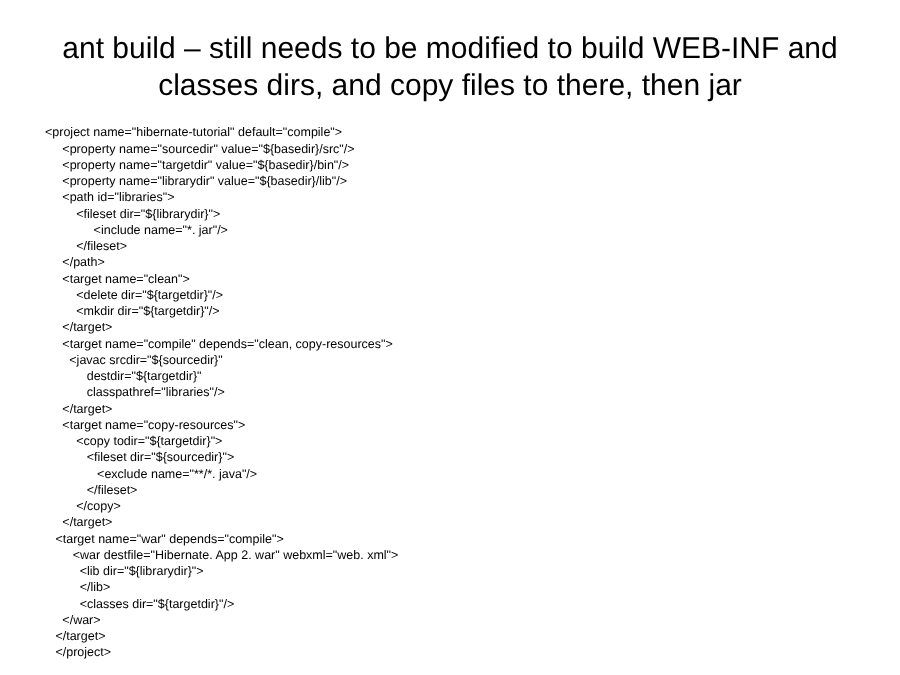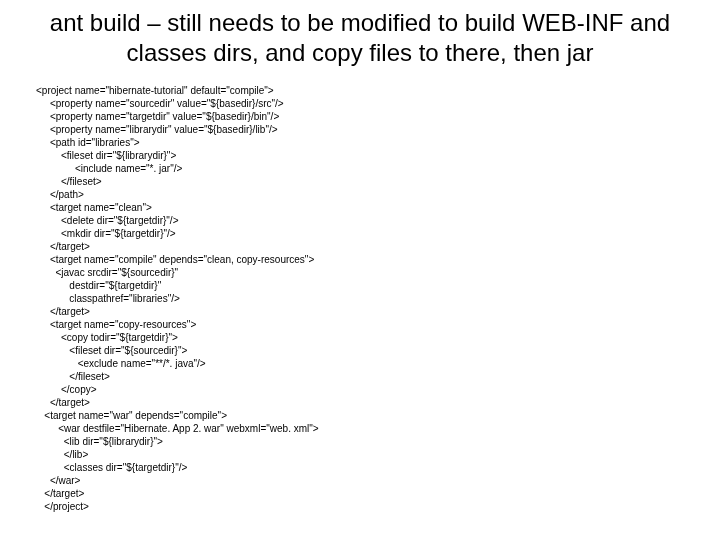--- a/index.html
+++ b/index.html
@@ -9,21 +9,21 @@
     height: 540px;
     background: #fff;
     font-family: Arial, Helvetica, sans-serif;
     color: #000;
     overflow: hidden;
   }
   .slide {
     box-sizing: border-box;
     width: 720px;
     height: 540px;
-    padding: 8px 36px 20px 36px;
+    padding: 24px 36px 20px 36px;
   }
   .title {
     font-size: 24px;
     font-weight: 400;
     text-align: center;
     line-height: 1.25;
     margin: 0 0 16px 0;
   }
   .code {
     font-family: Arial, Helvetica, sans-serif;

